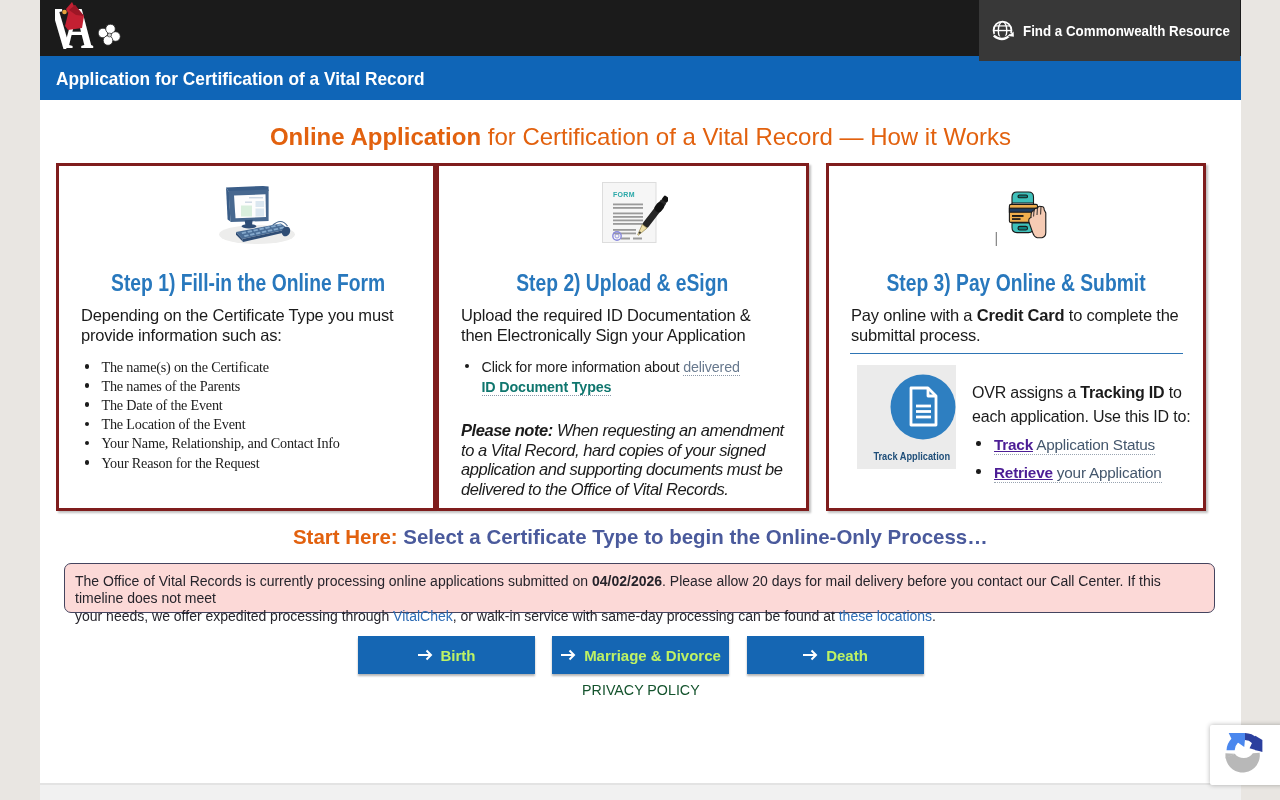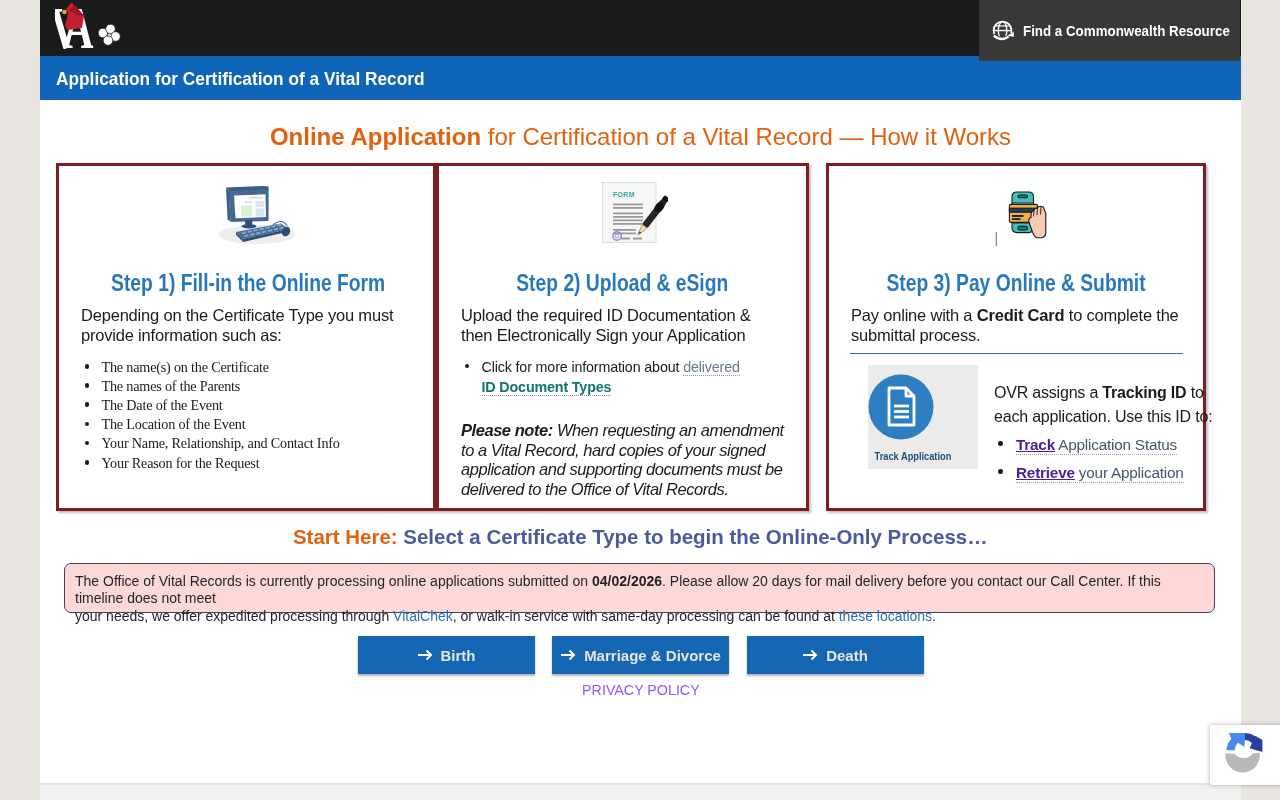--- a/index.html
+++ b/index.html
@@ -43,45 +43,45 @@
 .card li::before { content:""; position:absolute; left:3.5px; top:6.5px; width:4.6px; height:4.6px; border-radius:50%; background:#1b1b1b; }
 .c1 ul { margin-top:12.5px;font-family:Liberation Serif, serif; }
 .c1 li { font-size:14.2px; line-height:19.2px; letter-spacing:-0.2px; }
 .c2 ul { margin-top:12px; }
 .c2 li { font-size:14.3px; line-height:20px; letter-spacing:-0.15px; }
 .dotlink { color:#68798e; border-bottom:1.5px dotted #8a97a8; }
 .idl { color:#0f766e; font-weight:bold; border-bottom:1.5px dotted #8a97a8; }
 .note { font-style:italic; margin-top:24px !important; line-height:19.7px !important; letter-spacing:-0.45px !important; }
 .chr { border:0; border-top:1px solid #2e75b5; margin:8px -2px 0 -1px; }
 .track-row { display:flex; margin-top:11px; }
-.trackbox { width:110px; height:104px; background:#ebebeb; flex:none; margin-left:17px; text-align:left; }
+.trackbox { width:99px; height:104px; background:#ebebeb; flex:none; margin-left:6px; text-align:right; }
 .trackbox .cap { font-size:10.5px; font-weight:bold; color:#1f4e79; margin-top:6px; transform:scaleX(0.88); }
 .track-right { margin-left:16px; }
 .track-right p { margin-top:16px; font-size:16px; line-height:24px; letter-spacing:-0.2px; width:232px; }
 .track-right ul { margin-top:6px; }
 .track-right li { font-size:15.3px; line-height:19.5px; margin-bottom:8.8px; padding-left:22px; letter-spacing:-0.2px; }
 .track-right li::before { left:4.4px; top:6px; }
 .tl1 { color:#44576d; border-bottom:1.5px dotted #9aa5b2; padding-bottom:1px; }
 .tl1 b { color:#4c1d95;text-decoration:underline; }
 
 
 .starthere { margin-top:14px; text-align:center; font-size:21px; font-weight:bold; color:#4a5a9c; height:24px; }
 .starthere span { display:inline-block; transform:scaleX(0.975); transform-origin:center; white-space:nowrap; }
 .starthere b { color:#e2610e; }
 
 
 .notice { margin:14px 0 0 24px; width:1151px; height:50px; background:#fcd9d7; border:1px solid #44445f; border-radius:7px; padding:8.5px 10px 0 10px; font-size:14px; line-height:17.6px; color:#26242b; }
 .notice a { color:#2d6cb5; }
 
 
 .btnrow { margin-top:23px; display:flex; justify-content:center; }
-.btn { width:177px; height:38px; background:#1566b3; color:#e5e5e5; font-weight:bold; font-size:15px; display:flex; align-items:center; justify-content:center; margin:0 8.75px; box-shadow:0 2px 2px rgba(0,0,0,0.3); }
+.btn { width:177px; height:38px; background:#1566b3; color:#bef264; font-weight:bold; font-size:15px; display:flex; align-items:center; justify-content:center; margin:0 8.75px; box-shadow:0 2px 2px rgba(0,0,0,0.3); }
 .btn svg { margin-right:8px; }
 
-.privacy { margin-top:7px; text-align:center; font-size:15.5px; color:#8b5cf6; }
+.privacy { margin-top:7px; text-align:center; font-size:15.5px; color:#14532d; }
 .privacy span { display:inline-block; transform:scaleX(0.92); }
 
 
 .footbar { position:absolute; left:0; bottom:0; width:1201px; height:17px; background:#f1f1f1; border-top:2px solid #e3e3e3; }
 
 
 .recaptcha { position:fixed; left:1210px; top:725px; width:74px; height:60px; background:#fff; border-radius:2px; box-shadow:0 0 5px rgba(0,0,0,0.3); }
 .recaptcha svg { display:block; }
 </style>
 </head>

